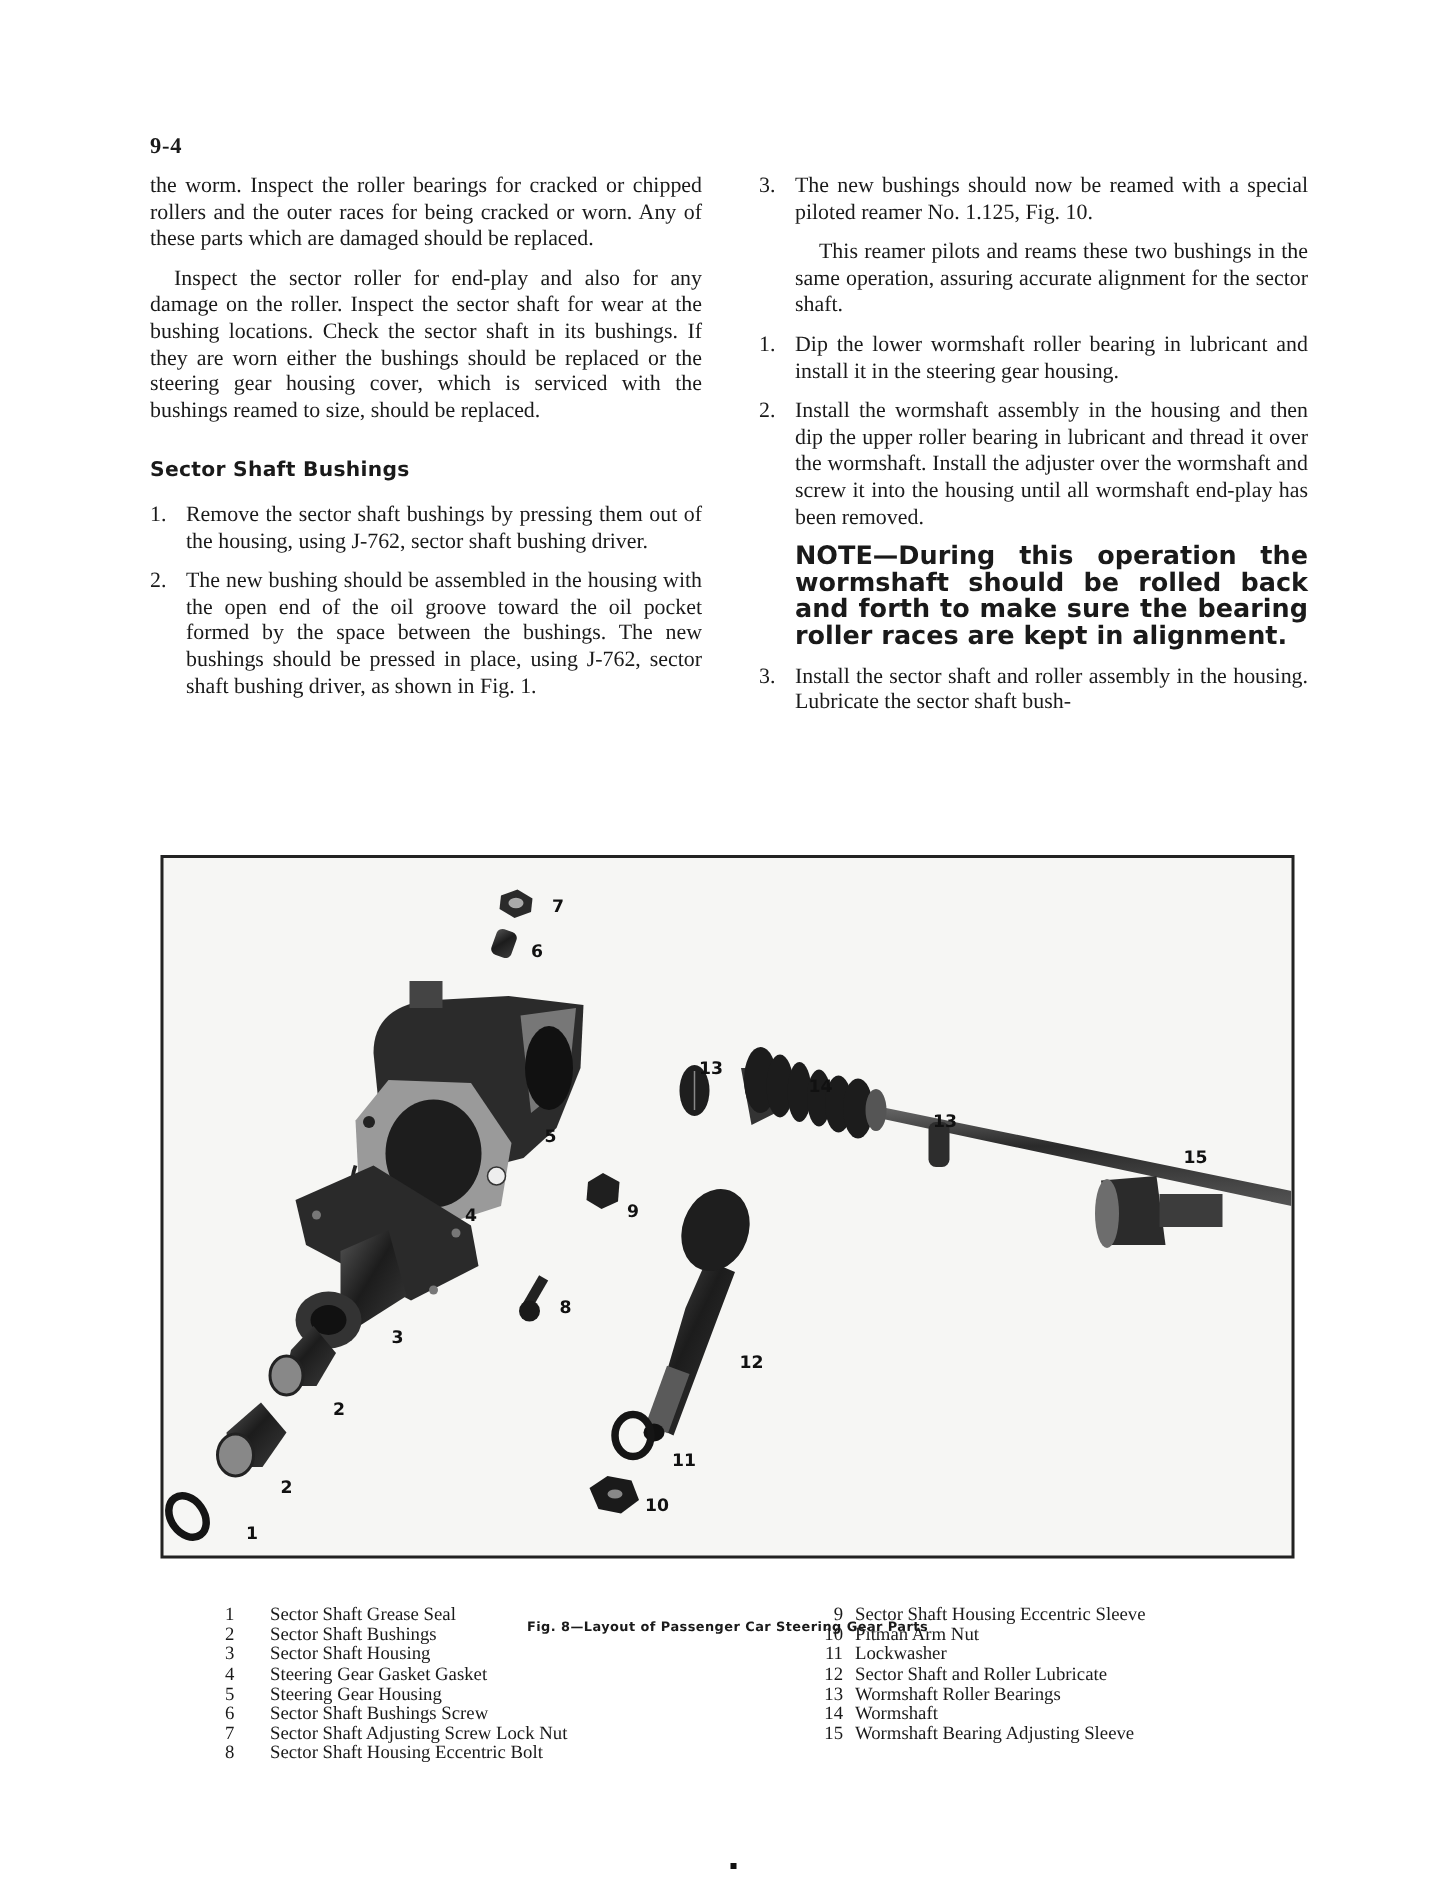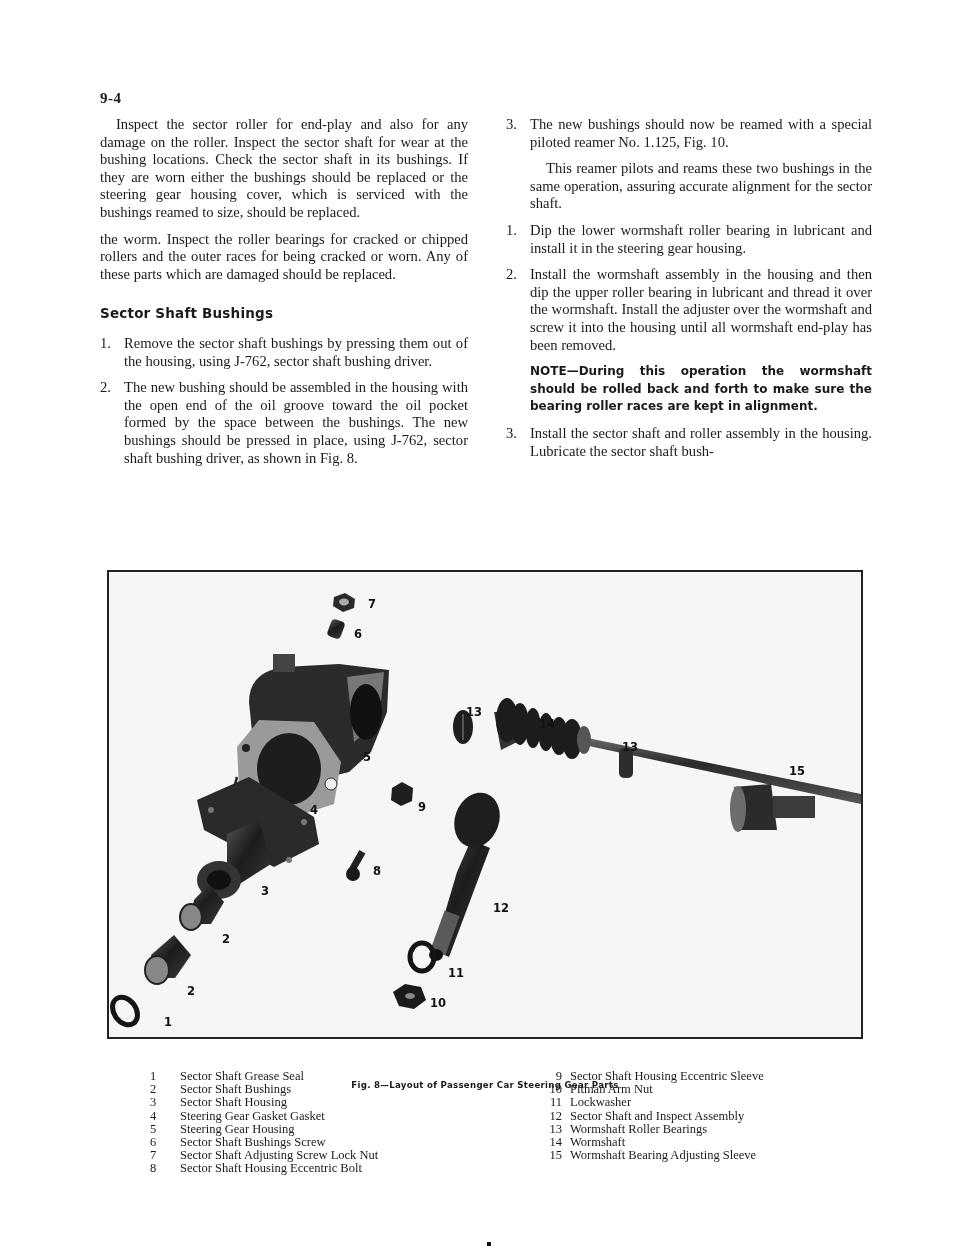--- a/index.html
+++ b/index.html
@@ -13,21 +13,21 @@
 
   .para { margin: 0 0 9px 0; }
   .para.indent { text-indent: 16px; }
   .heading { font-family: "DejaVu Sans", sans-serif; font-weight: bold; font-size: 13.5px; margin: 22px 0 12px 0; letter-spacing: 0.2px; }
   .heading.reasm { margin-top: 18px; margin-bottom: 12px; }
 
   .numitem { display: flex; margin: 0 0 9px 0; }
   .numitem .n { width: 24px; flex: none; }
   .numitem .t { flex: 1; text-align: justify; font-family: Liberation Serif, serif; }
   .subpara { margin: 0 0 9px 24px; text-indent: 16px; }
-  .note { margin: 0 0 9px 24px; font-family: "DejaVu Sans", sans-serif; font-weight: bold; font-size: 12px; line-height: 17.6px; text-align: justify; }
+  .note { margin: 0 0 9px 24px; font-family: "DejaVu Sans", sans-serif; font-weight: bold; font-size: 17px; line-height: 17.6px; text-align: justify; }
 
   #figure { position: absolute; left: 107px; top: 570px; width: 752px; height: 465px; border: 2px solid #222; background: #f6f6f4; overflow: hidden; }
   #figure svg { position: absolute; left: 0; top: 0; }
   .callout { position: absolute; font-family: "DejaVu Sans", sans-serif; font-weight: bold; font-size: 11.5px; color: #111; }
 
   #caption { position: absolute; left: 0; width: 970px; top: 1048px; text-align: center; font-family: "DejaVu Sans", sans-serif; font-weight: bold; font-size: 8.6px; letter-spacing: 0.3px; margin-top: 32px; }
 
   .legend { position: absolute; top: 1070px; font-family: "Liberation Serif", serif; font-size: 12.5px; line-height: 13.2px; }
   #legend-left { left: 150px; }
   #legend-right { left: 532px; }
@@ -36,30 +36,30 @@
   #legend-left .leg-row .num { width: 16px; text-align: left; padding-right: 14px; }
 
   #bottom-dot { position: absolute; left: 487px; top: 1242px; width: 4px; height: 4px; background: #111; }
 </style>
 </head>
 <body>
 
 <div id="page-num">9-4</div>
 
 <div class="col" id="col-left">
+  <p class="para">the worm. Inspect the roller bearings for cracked or chipped rollers and the outer races for being cracked or worn. Any of these parts which are damaged should be replaced.</p>
   <p class="para indent">Inspect the sector roller for end-play and also for any damage on the roller. Inspect the sector shaft for wear at the bushing locations. Check the sector shaft in its bushings. If they are worn either the bushings should be replaced or the steering gear housing cover, which is serviced with the bushings reamed to size, should be replaced.</p>
-  <p class="para">the worm. Inspect the roller bearings for cracked or chipped rollers and the outer races for being cracked or worn. Any of these parts which are damaged should be replaced.</p>
   <div class="heading">Sector Shaft Bushings</div>
   <div class="numitem">
     <span class="n">1.</span>
     <span class="t">Remove the sector shaft bushings by pressing them out of the housing, using J-762, sector shaft bushing driver.</span>
   </div>
   <div class="numitem">
     <span class="n">2.</span>
-    <span class="t">The new bushing should be assembled in the housing with the open end of the oil groove toward the oil pocket formed by the space between the bushings. The new bushings should be pressed in place, using J-762, sector shaft bushing driver, as shown in Fig. 8.</span>
+    <span class="t">The new bushing should be assembled in the housing with the open end of the oil groove toward the oil pocket formed by the space between the bushings. The new bushings should be pressed in place, using J-762, sector shaft bushing driver, as shown in Fig. 1.</span>
   </div>
 </div>
 
 <div class="col" id="col-right">
   <div class="numitem">
     <span class="n">3.</span>
     <span class="t">The new bushings should now be reamed with a special piloted reamer No. 1.125, Fig. 10.</span>
   </div>
   <p class="subpara">This reamer pilots and reams these two bushings in the same operation, assuring accurate alignment for the sector shaft.</p>
   <div class="numitem">
@@ -258,21 +258,21 @@
   <div class="leg-row">
       <span class="num">10</span>
       <span>Pitman Arm Nut</span>
     </div>
   <div class="leg-row">
       <span class="num">11</span>
       <span>Lockwasher</span>
     </div>
   <div class="leg-row">
       <span class="num">12</span>
-      <span>Sector Shaft and Inspect Assembly</span>
+      <span>Sector Shaft and Roller Lubricate</span>
     </div>
   <div class="leg-row">
       <span class="num">13</span>
       <span>Wormshaft Roller Bearings</span>
     </div>
   <div class="leg-row">
       <span class="num">14</span>
       <span>Wormshaft</span>
     </div>
   <div class="leg-row">

